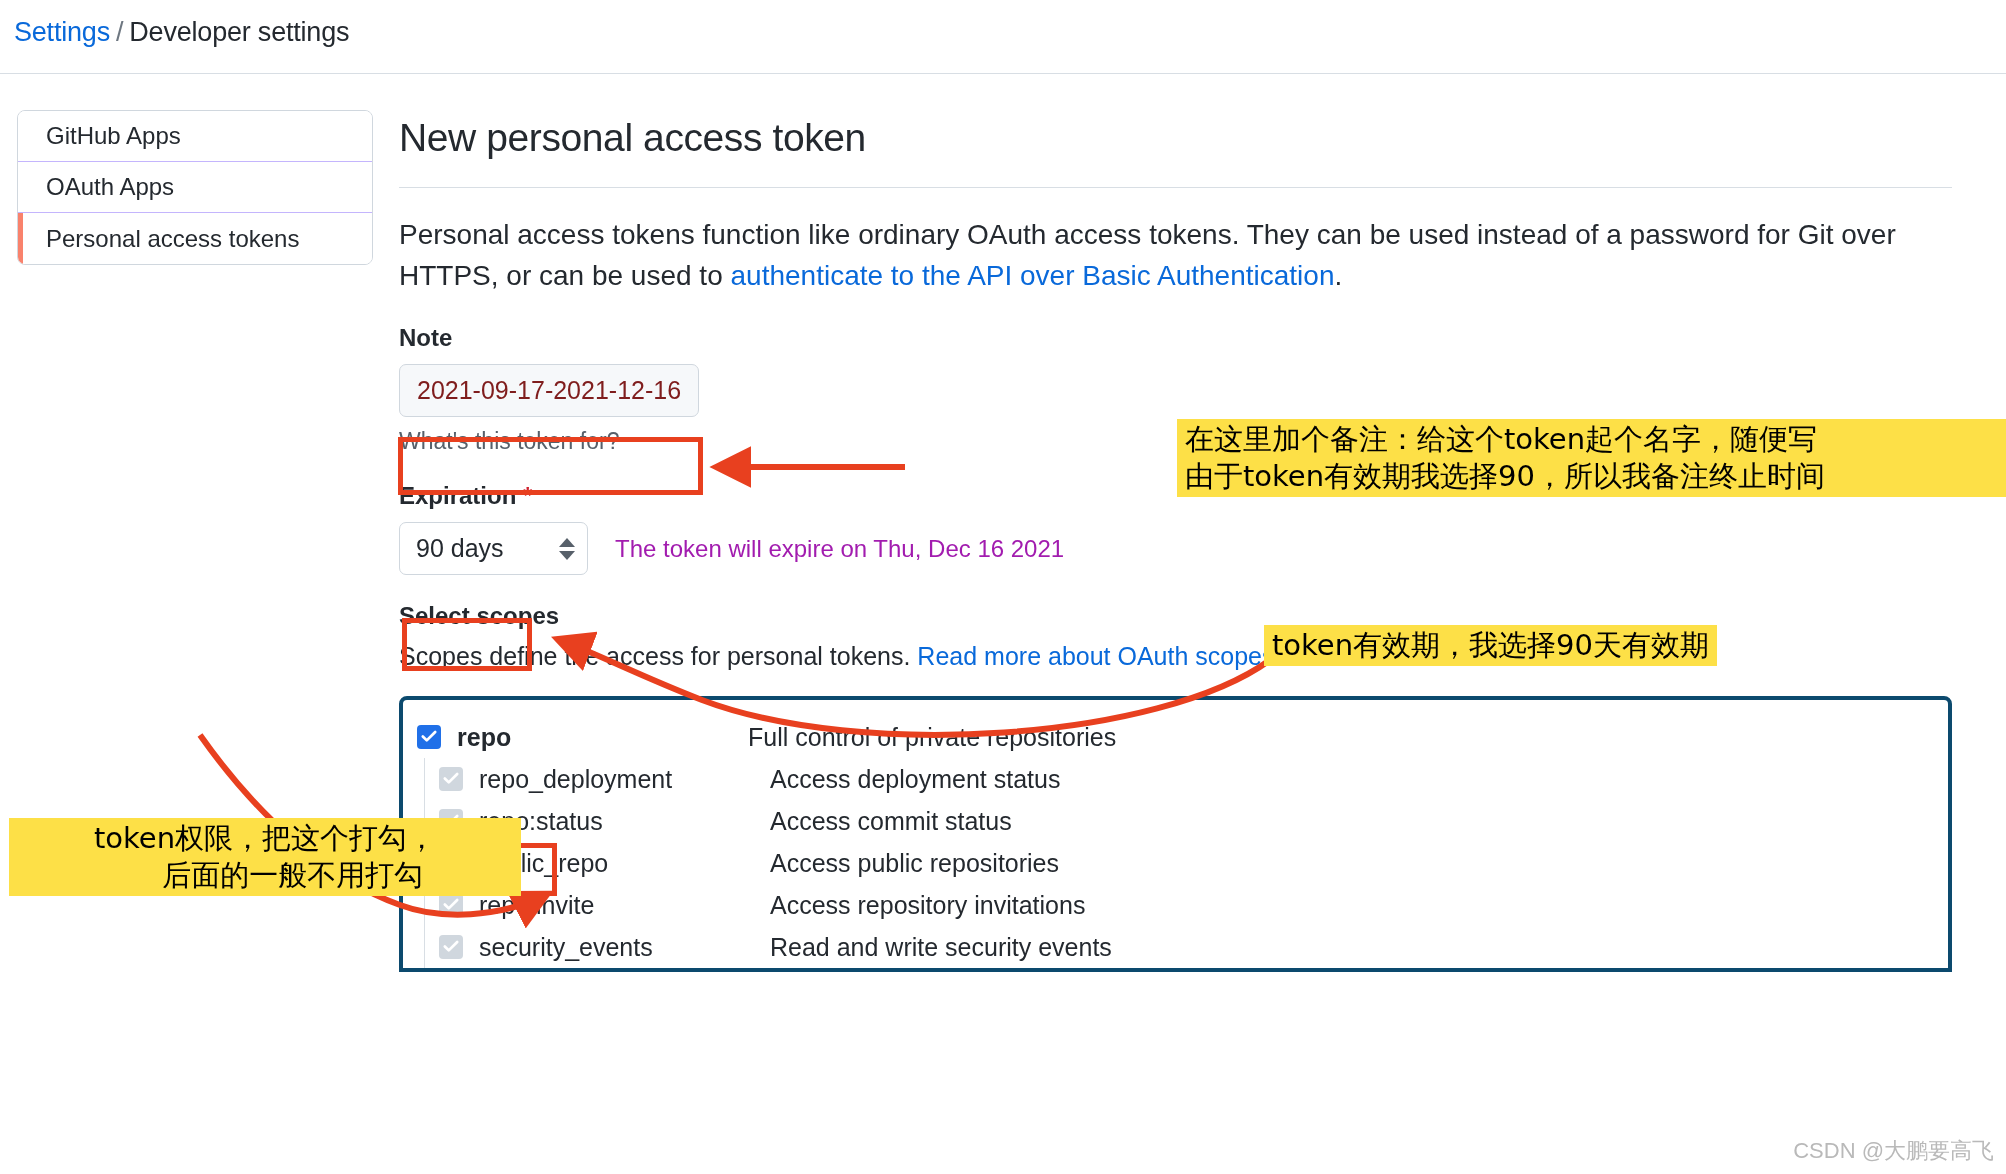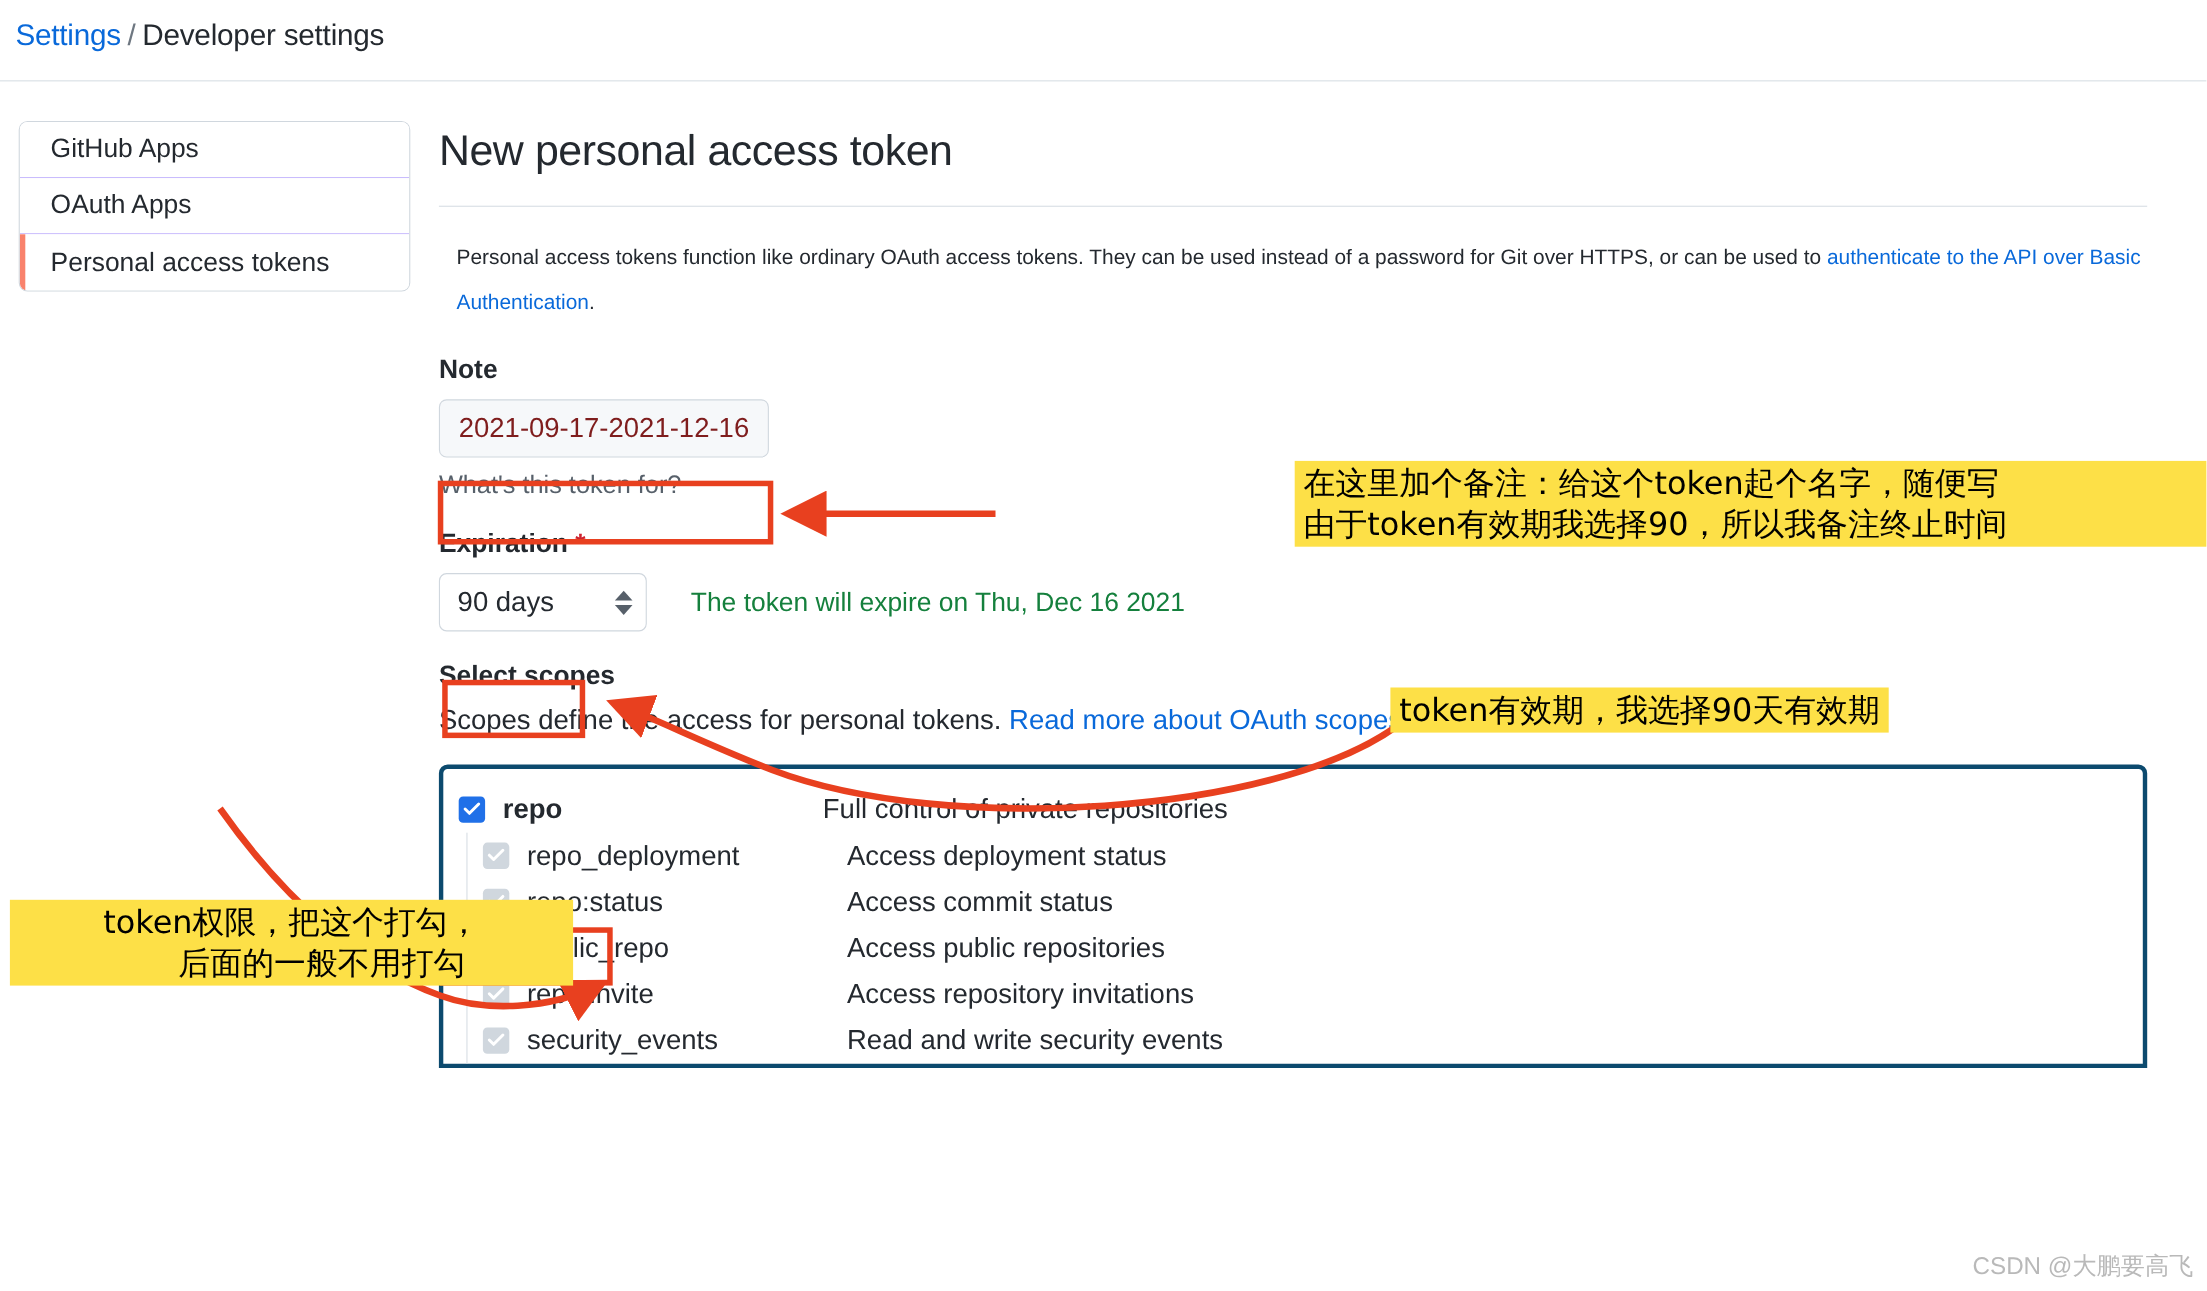--- a/index.html
+++ b/index.html
@@ -64,24 +64,23 @@
     color: #24292f; letter-spacing: -0.4px;
     margin: 0; padding-top: 2px;
   }
   .title-rule {
     margin-top: 23px;
     height: 1px; background: #d8dee4; width: 1553px;
   }
 
   .lede {
     margin-top: 26px;
-    font-size: 19px; line-height: 41px;
+    font-size: 28px; line-height: 41px;
     color: #24292f;
     width: 1540px;
-    margin-left: 16px;
   }
   .lede a { color: #0969da; text-decoration: none; }
 
   .field-label {
     font-size: 24px; font-weight: bold; color: #24292f;
     margin-top: 27px;
   }
   .req-star { color: #cf222e; font-weight: bold; }
 
   .note-input {
@@ -106,22 +105,22 @@
     background: #ffffff;
     display: flex; align-items: center; justify-content: space-between;
     padding: 0 12px 0 16px;
     font-size: 25px; color: #24292f;
   }
   .stepper { display: flex; flex-direction: column; align-items: center; line-height: 0; }
   .stepper .tri { width: 0; height: 0; border-left: 8px solid transparent; border-right: 8px solid transparent; }
   .stepper .up { border-bottom: 9px solid #57606a; margin-bottom: 4px; }
   .stepper .down { border-top: 9px solid #57606a; }
   .expiry-text {
-    margin-left: 40px;
-    font-size: 24px; color: #15803d; white-space: nowrap;
+    margin-left: 27px;
+    font-size: 24px; color: #a21caf; white-space: nowrap;
   }
 
   .scopes-desc { margin-top: 12px; font-size: 25px; color: #24292f; }
   .scopes-desc a { color: #0969da; text-decoration: none; }
 
   
   .scope-panel {
     margin-top: 24px;
     width: 1553px;
     border: 4px solid #0c4a6e;

